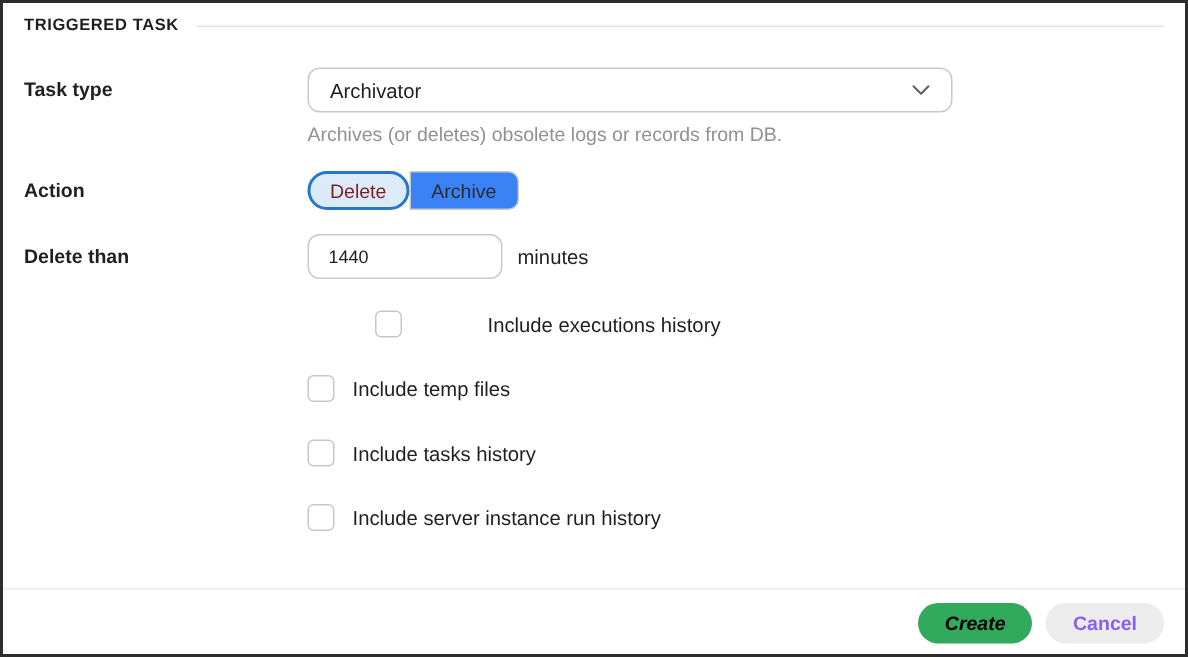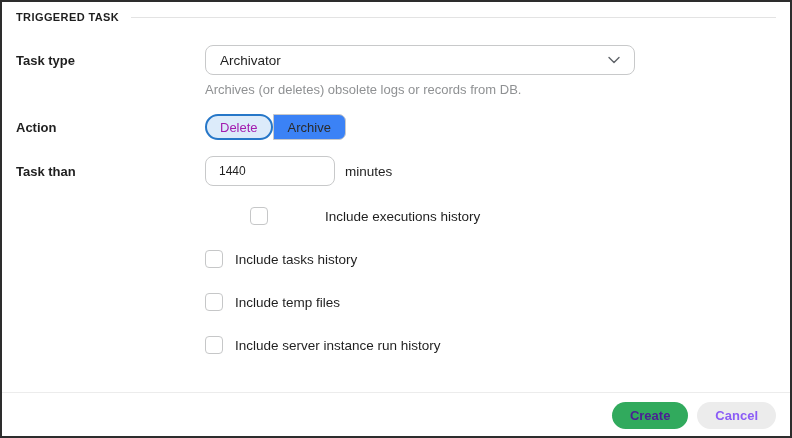--- a/index.html
+++ b/index.html
@@ -56,21 +56,21 @@
   .segment {
     display: flex; align-items: center; justify-content: center;
     font-size: 13px; padding: 0 14px;
     background: #3b82f6; color: #2b2b2b;
     border: 1px solid #c8c9ca;
     cursor: default;
   }
   .segment.first { border-radius: 7px 0 0 7px; border-right: none; }
   .segment.last { border-radius: 0 7px 7px 0; }
   .segment.selected {
-    background: #dcebfa; color: #a21caf;
+    background: #dcebfa; color: #7f1d1d;
     border: 2px solid #2677c8; border-radius: 13px;
     padding: 0 13px;
   }
 
   
   .row-older { margin-top: 16px; }
   .text-input {
     width: 130px; height: 30px;
     border: 1px solid #c8c9ca; border-radius: 8px;
     padding: 0 13px; font-size: 12px; color: #1f1f1f;
@@ -96,21 +96,21 @@
     padding: 9px 14px 7px 14px;
     display: flex; justify-content: flex-end; align-items: center; gap: 9px;
   }
   .btn {
     height: 27px; border: none; border-radius: 14px;
     font-size: 13px; font-weight: bold;
     font-family: "Liberation Sans", "DejaVu Sans", sans-serif;
     padding: 0 18px; cursor: default;
     display: flex; align-items: center; justify-content: center;
   }
-  .btn-create { background: #31aa5d; color: #4c1d95; }
+  .btn-create { background: #31aa5d; color: #000000; font-style: italic; }
   .btn-cancel { background: #ececec; color: #8b5cf6; }
 </style>
 </head>
 <body>
 
 <div class="page">
   <div class="content">
 
     <div class="fieldset-header">
       <span class="fieldset-title">TRIGGERED TASK</span>
@@ -141,42 +141,42 @@
         <span class="field-label">Action</span>
       </div>
       <div class="segmented">
         <div class="segment first selected">Delete</div>
         <div class="segment last">Archive</div>
       </div>
     </div>
 
     <div class="form-row row-older">
       <div class="label-col">
-        <span class="field-label">Task than</span>
+        <span class="field-label">Delete than</span>
       </div>
       <input class="text-input" type="text" value="1440" style="">
       <span class="unit-label">minutes</span>
     </div>
 
     <div class="form-row row-checkbox first">
       <div class="label-col"></div>
       <span class="checkbox-box"></span>
       <span class="checkbox-label">Include executions history</span>
     </div>
 
     <div class="form-row row-checkbox">
       <div class="label-col"></div>
       <span class="checkbox-box"></span>
-      <span class="checkbox-label">Include tasks history</span>
+      <span class="checkbox-label">Include temp files</span>
     </div>
 
     <div class="form-row row-checkbox">
       <div class="label-col"></div>
       <span class="checkbox-box"></span>
-      <span class="checkbox-label">Include temp files</span>
+      <span class="checkbox-label">Include tasks history</span>
     </div>
 
     <div class="form-row row-checkbox">
       <div class="label-col"></div>
       <span class="checkbox-box"></span>
       <span class="checkbox-label">Include server instance run history</span>
     </div>
 
   </div>
 

